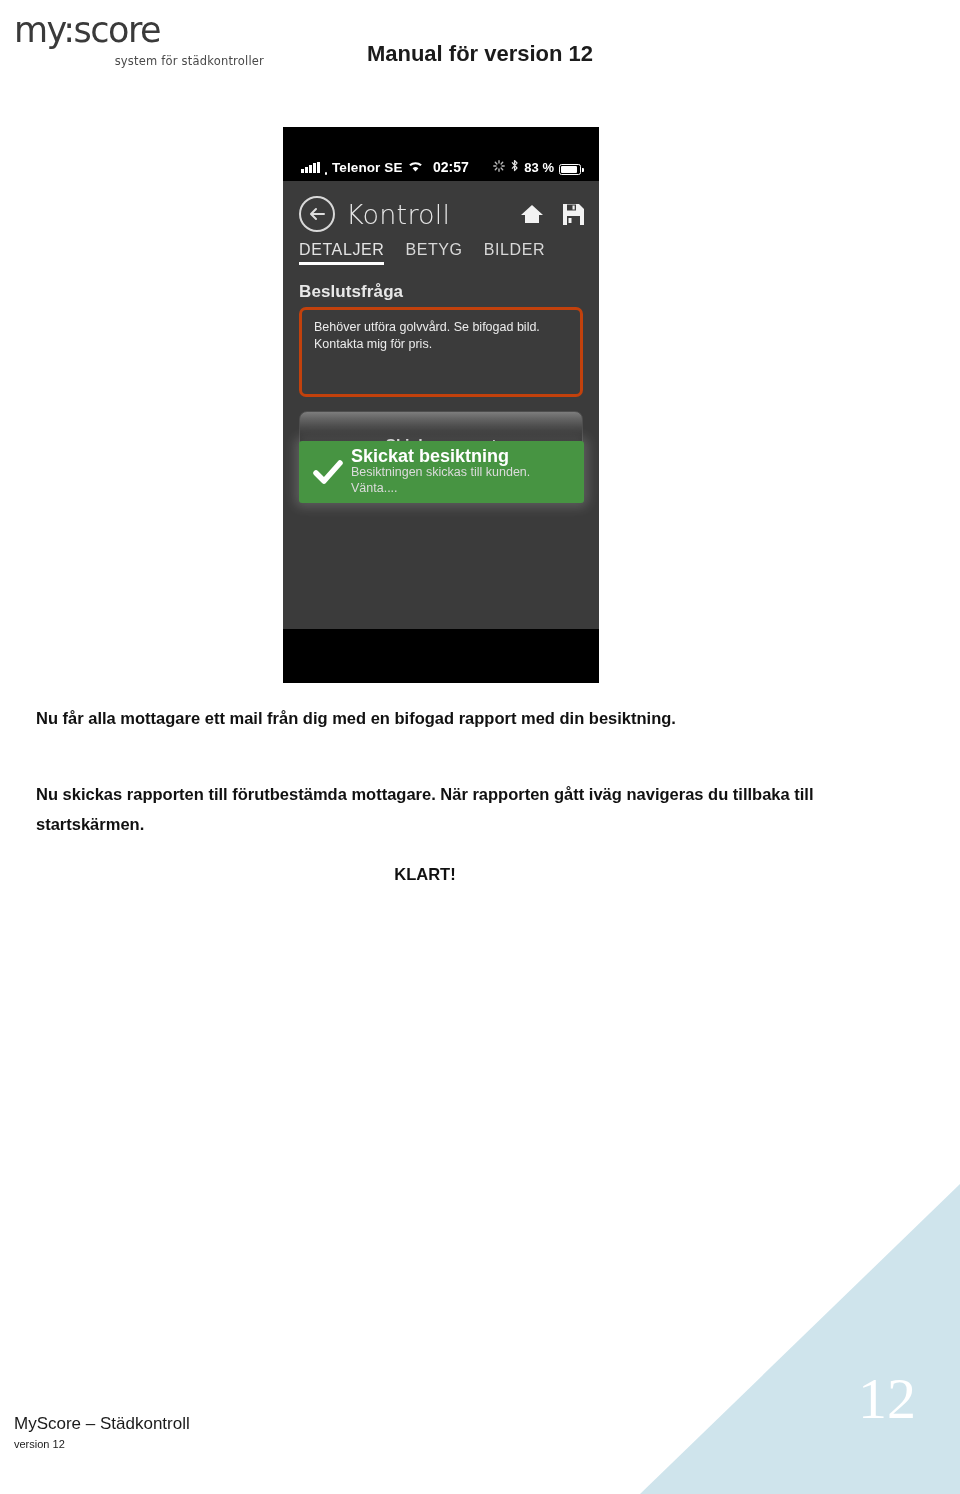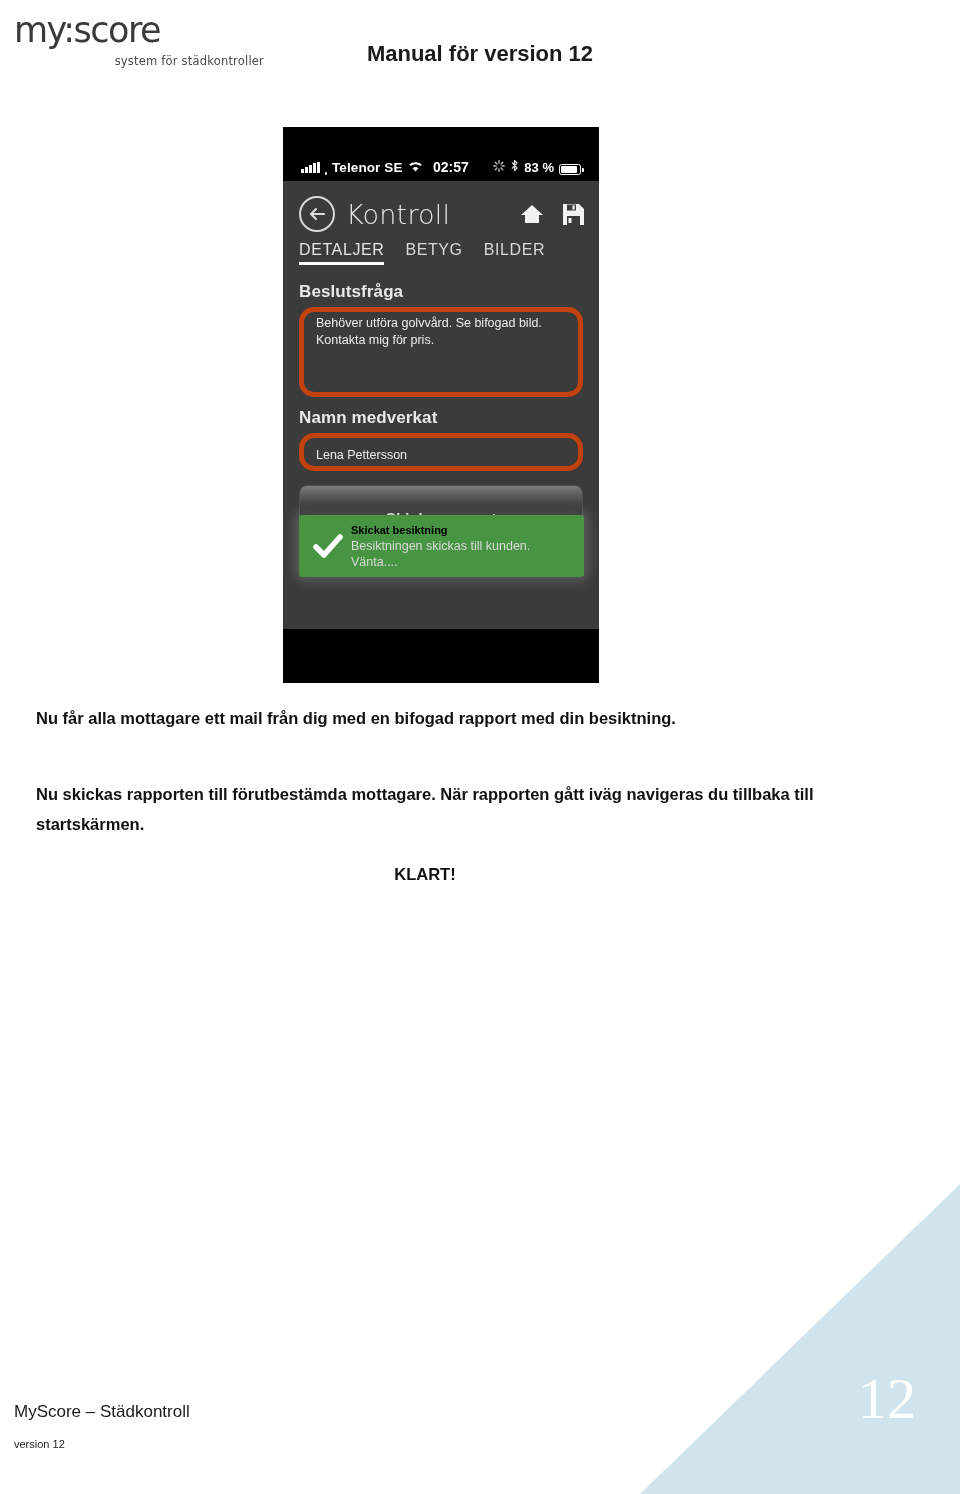--- a/index.html
+++ b/index.html
@@ -194,25 +194,25 @@
 
   .field-group { padding: 4px 16px 0 16px; }
   .field-label {
     font-size: 17px;
     font-weight: bold;
     color: #e8e8e8;
     margin-bottom: 5px;
     letter-spacing: 0.1px;
   }
   .field-box {
-    border: 5px solid #c2410c;
-    border-radius: 15px;
+    border: 3px solid #c2410c;
+    border-radius: 7px;
     background: #3b3b3b;
     box-sizing: border-box;
-    padding: 3px 12px;
+    padding: 9px 12px;
     color: #ececec;
     font-size: 12.5px;
     line-height: 17px;
   }
   .field-box.textarea { height: 90px; }
   .field-box.oneline { height: 38px; padding-top: 9px; }
 
   .send-wrap {
     position: relative;
     margin: 14px 16px 0 16px;
@@ -247,23 +247,23 @@
     border-radius: 3px;
     box-shadow: 0 0 12px 4px rgba(255,255,255,0.18);
     display: flex;
     align-items: center;
     box-sizing: border-box;
     padding: 0 8px;
   }
   .toast-check { width: 42px; flex: none; display: flex; justify-content: center; align-items: center; }
   .toast-txt { flex: 1; padding-left: 2px; }
   .toast-title {
-    font-size: 11px;
-    font-weight: bold;
-    color: #000000;
+    font-size: 18px;
+    font-weight: bold;
+    color: #ffffff;
     line-height: 16px;
   }
   .toast-line {
     font-size: 12.5px;
     color: #dbdbdb;
     line-height: 16px;
   }
   .shot-bottomblack {
     position: absolute;
     left: 0; bottom: 0;
@@ -321,21 +321,21 @@
   }
   .footer-title {
     font-size: 17px;
     color: #1b1b1b;
     line-height: 22px;
   }
   .footer-sub {
     font-size: 11px;
     color: #1b1b1b;
     line-height: 15px;
-    margin-top: 14px;
+    margin-top: 2px;
   }
 </style>
 </head>
 <body>
 
 <div class="page-header">
   <div class="logo-block">
     <div class="logo-word">my:score</div>
     <div class="logo-tag">system för städkontroller</div>
   </div>
@@ -423,24 +423,20 @@
       <div class="tab active">DETALJER</div>
       <div class="tab inactive">BETYG</div>
       <div class="tab inactive">BILDER</div>
     </div>
 
     <div class="field-group">
       <div class="field-label">Beslutsfråga</div>
       <div class="field-box textarea">Behöver utföra golvvård. Se bifogad bild. Kontakta mig för pris.</div>
     </div>
 
-    <div class="field-group" style="padding-top:11px;">
-      <div class="field-label">Namn medverkat</div>
-      <div class="field-box oneline">Lena Pettersson</div>
-    </div>
 
     <div class="send-wrap">
       <div class="send-btn">
         <span class="send-btn-label">Skicka rapport</span>
       </div>
       <div class="toast">
         <div class="toast-check">
           <svg width="30" height="25" viewBox="0 0 30 25">
             <path d="M3 13 L11 21 L27 3" stroke="#ffffff" stroke-width="5.5" fill="none" stroke-linecap="round" stroke-linejoin="round"></path>
           </svg>

